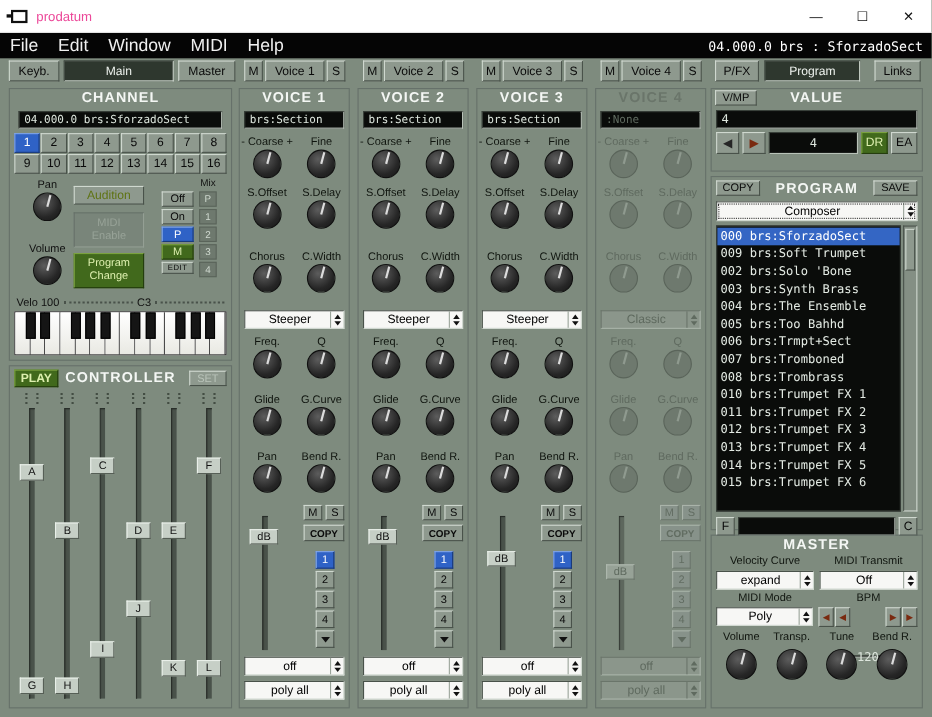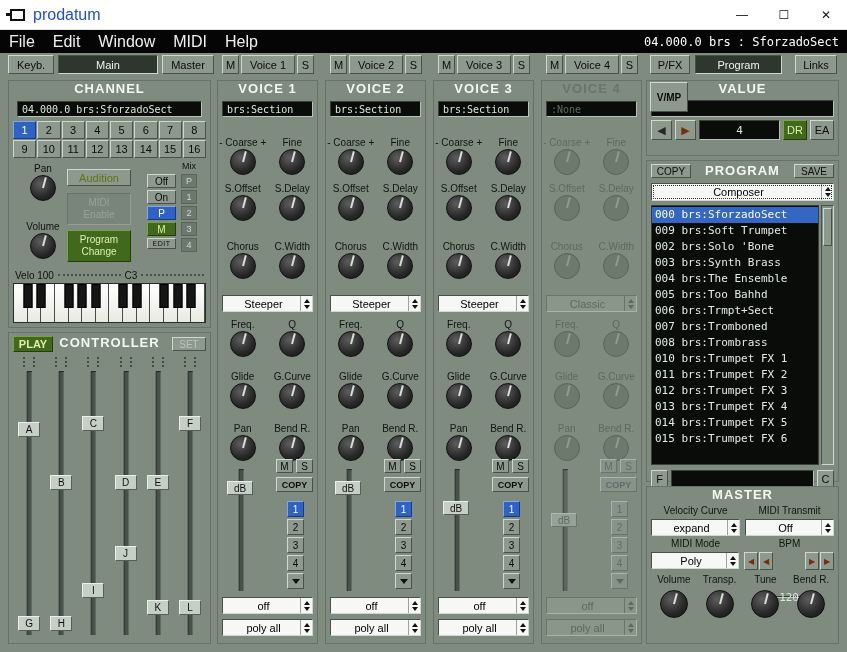--- a/index.html
+++ b/index.html
@@ -2,41 +2,41 @@
 <html><head>
 <meta charset="utf-8">
 <style>
   *{margin:0;padding:0;box-sizing:border-box;}
   body{width:847px;height:652px;position:relative;overflow:hidden;background:#7e8b7e;
        font-family:"Liberation Sans",sans-serif;font-size:11px;color:#111;}
   
   .titlebar{position:absolute;left:0;top:0;width:847px;height:30px;background:#fff;display:flex;align-items:center;border-bottom:1px solid #e2e2e2;}
   .appicon{width:15px;height:12px;margin:0 8px 0 10px;border:2px solid #111;position:relative;}
   .appicon::before{content:"";position:absolute;left:-6px;top:2px;width:5px;height:3px;background:#111;}
-  .t-title{font-size:16px;color:#1d4ed8;}
+  .t-title{font-size:12px;color:#ec4899;}
   .wbtns{margin-left:auto;display:flex;height:100%;}
   .wbtn{width:42px;display:flex;align-items:center;justify-content:center;font-size:12px;color:#111;}
   .menubar{position:absolute;left:0;top:30px;width:847px;height:23px;background:#050505;color:#f0f0f0;display:flex;align-items:center;}
   .mitem{padding:0 9px;font-size:16px;}
   .mstatus{margin-left:auto;margin-right:8px;font-family:"DejaVu Sans Mono",monospace;font-size:12px;color:#fff;}
   
   .btn{background:#8e998e;border:1px solid;border-color:#cfd8cf #49524a #49524a #cfd8cf;color:#0a0a0a;
        font-size:11px;display:flex;align-items:center;justify-content:center;white-space:nowrap;}
   .btn.dark{background:#2e372e;color:#eef2ee;border-color:#49524a #cfd8cf #cfd8cf #49524a;}
   .btn.green{background:#41691c;color:#ddefae;border-color:#7ba23f #243d0e #243d0e #7ba23f;}
   .btn.blue{background:#2f62c6;color:#fff;border-color:#82a6e6 #1a3a7a #1a3a7a #82a6e6;}
   .display{background:#0a0c0a;color:#dde6dd;font-family:"DejaVu Sans Mono",monospace;
            border:1px solid;border-color:#39413a #b8c2b8 #b8c2b8 #39413a;display:flex;align-items:center;padding:0 4px;}
   .panel{position:absolute;border:1px solid #66716a;}
   .ptitle{font-weight:bold;color:#f4f7f4;font-size:13px;text-align:center;letter-spacing:1px;height:16px;line-height:16px;}
   .knob{width:26px;height:26px;border-radius:50%;position:relative;border:1px solid #101010;
         background:radial-gradient(circle at 38% 32%,#5d5d5d,#262626 62%,#161616);}
   .knob i{position:absolute;left:50%;top:50%;width:2px;height:11px;background:#dcdcdc;
           transform-origin:50% 0;transform:translateX(-50%) rotate(195deg);}
-  .lrow{display:flex;font-size:10px;color:#10150f;margin-top:20px;height:11px;}
+  .lrow{display:flex;font-size:10px;color:#10150f;margin-top:7px;height:11px;}
   .lrow span{flex:1;text-align:center;}
   .krow{display:flex;justify-content:space-around;align-items:center;margin-top:1px;}
   .mtA{margin-top:8px;}.mtB{margin-top:20px;}.mtD{margin-top:7px;}.mtE{margin-top:14px;}
   .combo{background:#f7f7f5;border:1px solid;border-color:#49524a #cfd8cf #cfd8cf #49524a;height:17px;
          display:flex;align-items:center;font-size:11px;color:#000;padding-left:4px;}
   .cv{flex:1;text-align:center;overflow:hidden;}
   .cArr{width:12px;align-self:stretch;display:flex;flex-direction:column;align-items:center;justify-content:center;border-left:1px solid #9aa49a;}
   .cArr::before{content:"";border:3px solid transparent;border-bottom:4px solid #111;margin-bottom:1px;}
   .cArr::after{content:"";border:3px solid transparent;border-top:4px solid #111;margin-top:1px;}
   .focusbox{outline:1px dotted #333;outline-offset:-3px;}
@@ -106,21 +106,21 @@
   .inactive .btn{color:#626d62;background:#87928a;border-color:#a9b3a9 #6a756a #6a756a #a9b3a9;}
   .inactive .combo{background:#8b968b;color:#5f6a5f;border-color:#6a756a #a9b3a9 #a9b3a9 #6a756a;}
   .inactive .cArr{border-left-color:#6a756a;}
   .inactive .cArr::before{border-bottom-color:#5f6a5f;}
   .inactive .cArr::after{border-top-color:#5f6a5f;}
   .inactive .vhandle{background:#97a297;color:#5f6a5f;border-color:#aeb8ae #6a756a #6a756a #aeb8ae;}
   .inactive .vtrack{background:#5d675d;}
   .inactive .dtri{border-top-color:#5f6a5f;}
   
   #value{left:646px;top:80px;width:193px;height:76px;}
-  .vmp{position:absolute;left:3px;top:1px;width:38px;height:30px;font-size:10px;font-weight:bold;}
+  .vmp{position:absolute;left:3px;top:1px;width:38px;height:14px;font-size:10px;}
   .valdisp{margin:3px 4px 0;height:17px;}
   .valrow{display:flex;gap:3px;margin:3px 4px 0;height:20px;}
   .arrbtn{width:21px;font-size:11px;}
   .arrL{color:#262626;} .arrR{color:#7a2a10;}
   .valinput{flex:1;justify-content:center;}
   .drbtn{width:24px;} .eabtn{width:24px;}
   
   #program{left:646px;top:160px;width:193px;height:322px;}
   .phead{position:relative;height:18px;margin-top:2px;}
   .pcopy{position:absolute;left:4px;top:1px;width:40px;height:14px;font-size:10px;}

